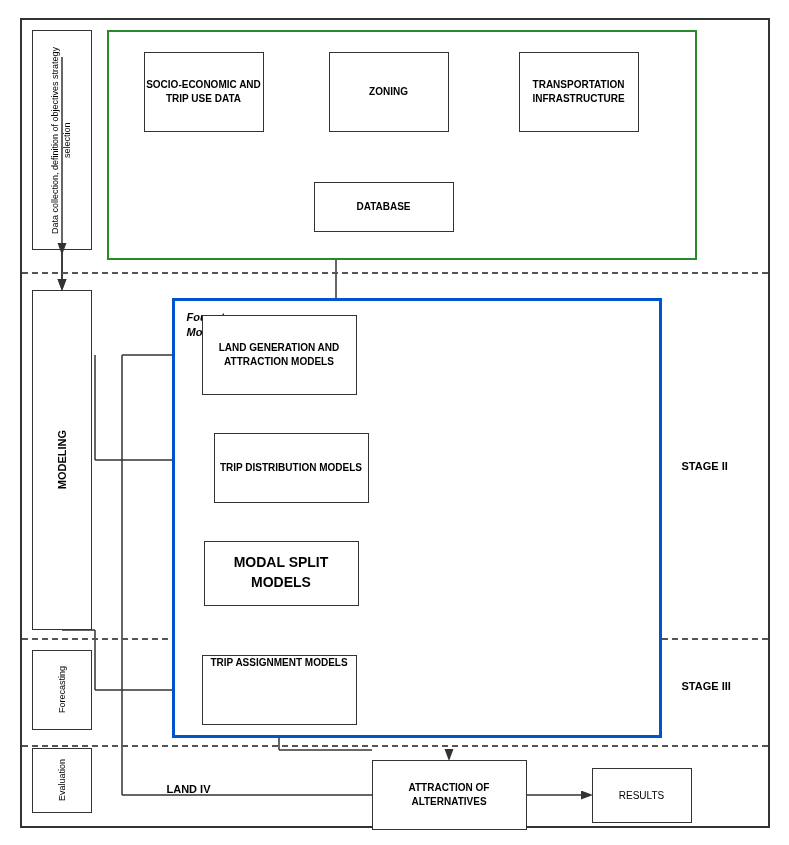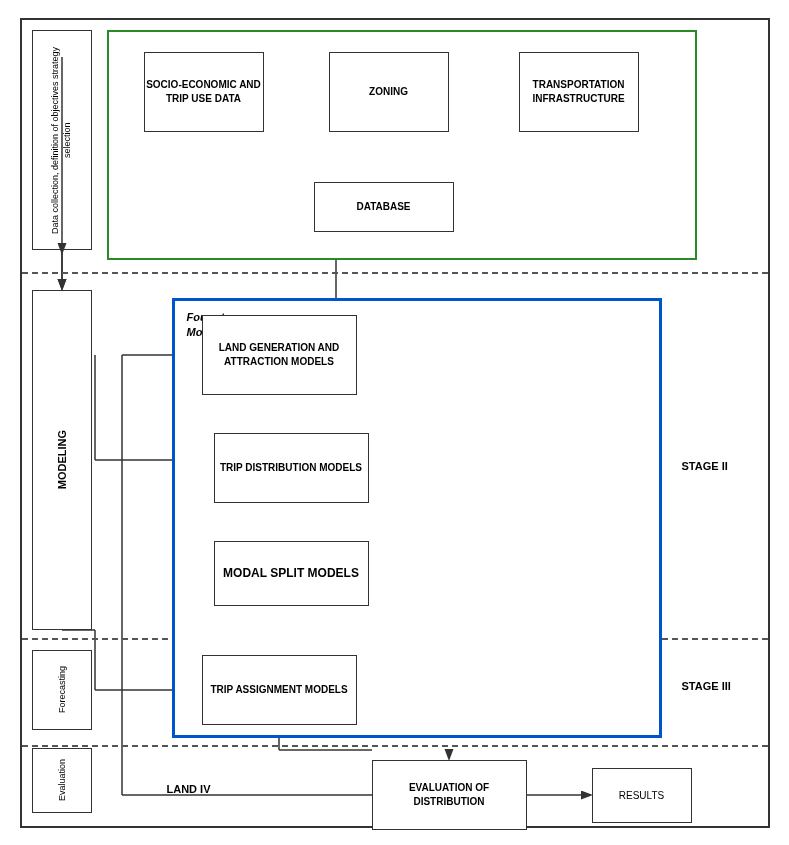--- a/index.html
+++ b/index.html
@@ -179,44 +179,43 @@
       align-items: center;
       justify-content: center;
       text-align: center;
       font-size: 10px;
       font-weight: bold;
       line-height: 1.4;
       margin-left: 24px;
     }
     .box-modal-split {
       position: absolute;
-      left: 192px;
+      left: 182px;
       top: 521px;
       width: 155px;
       height: 65px;
       border: 1.5px solid #333;
       background: #fff;
       display: flex;
       align-items: center;
       justify-content: center;
       text-align: center;
-      font-size: 12px;
+      font-size: 14px;
       font-weight: bold;
       line-height: 1.4;
     }
     .box-trip-assign {
       position: absolute;
       left: 180px;
       top: 635px;
       width: 155px;
       height: 70px;
       border: 1.5px solid #333;
       background: #fff;
       display: flex;
-      align-items: center;
       justify-content: center;
       text-align: center;
       font-size: 10px;
       font-weight: bold;
       line-height: 1.4;
     }
     .box-evaluation {
       position: absolute;
       left: 350px;
       top: 740px;
@@ -423,20 +422,20 @@
     <span>TRIP ASSIGNMENT MODELS</span>
   </div>
 
   <div class="stage-label" style="left: 660px; top: 440px;">STAGE II</div>
 
   <div class="stage-label" style="left: 660px; top: 660px;">STAGE III</div>
 
   <div class="stage4-label">LAND IV</div>
 
   <div class="box-evaluation">
-    <span>EVALUATION OF DISTRIBUTION</span>
+    <span>ATTRACTION OF ALTERNATIVES</span>
   </div>
 
   <div class="box-results">
     <span>RESULTS</span>
   </div>
 
 </div>
 
 </body></html>

